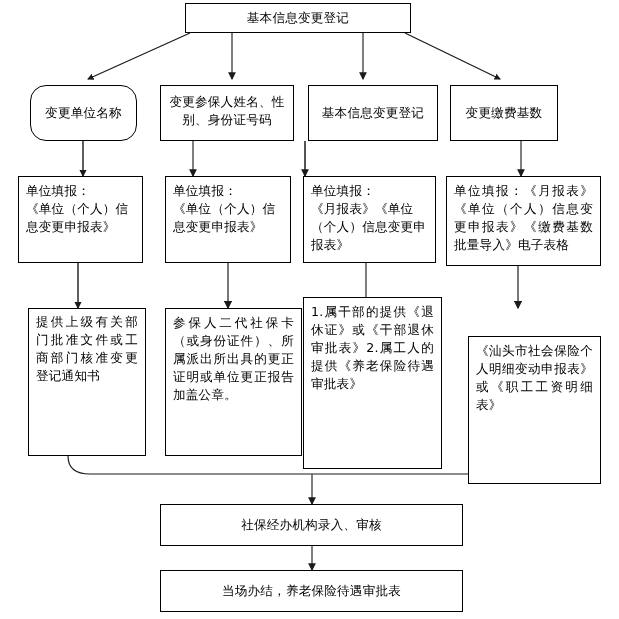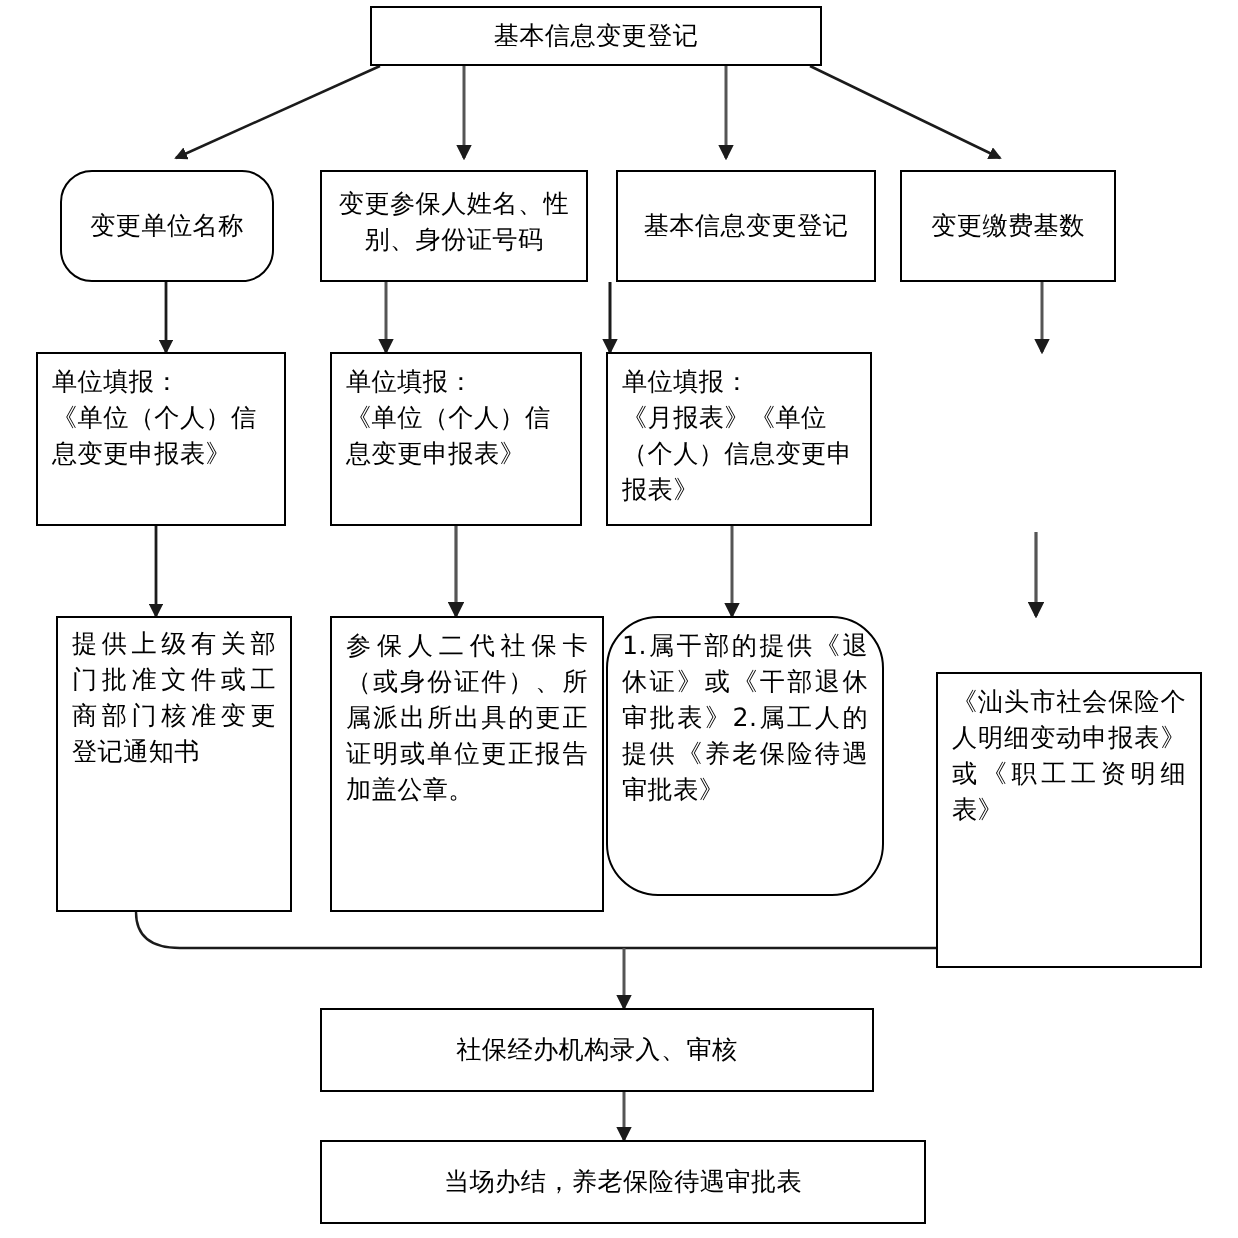--- a/index.html
+++ b/index.html
@@ -144,34 +144,37 @@
 《单位（个人）信息变更申报表》</span>
   </div>
   <div class="node" style="left:165px; top:176px; width:126px; height:87px;">
     <span class="txt">单位填报：
 《单位（个人）信息变更申报表》</span>
   </div>
   <div class="node" style="left:303px; top:176px; width:133px; height:87px;">
     <span class="txt">单位填报：
 《月报表》《单位（个人）信息变更申报表》</span>
   </div>
+  <div class="node just" style="left:446px; top:176px; width:155px; height:90px;">
+    <span class="txt">单位填报：《月报表》《单位（个人）信息变更申报表》《缴费基数批量导入》电子表格</span>
+  </div>
 
   <div class="node just" style="left:28px; top:308px; width:118px; height:148px;font-family:Liberation Mono, monospace;">
     <span class="txt">提供上级有关部门批准文件或工商部门核准变更登记通知书</span>
   </div>
   <div class="node just" style="left:165px; top:308px; width:137px; height:148px;">
     <span class="txt">参保人二代社保卡（或身份证件）、所属派出所出具的更正证明或单位更正报告加盖公章。</span>
   </div>
-  <div class="node just" style="left:303px; top:308px; width:139px; height:140px;border-radius:26px;">
+  <div class="node just" style="left:303px; top:297px; width:139px; height:172px;">
     <span class="txt">1.属干部的提供《退休证》或《干部退休审批表》2.属工人的提供《养老保险待遇审批表》</span>
   </div>
   <div class="node just" style="left:468px; top:308px; width:133px; height:148px;margin-top:28px;">
     <span class="txt">《汕头市社会保险个人明细变动申报表》或《职工工资明细表》</span>
   </div>
 
-  <div class="node center" style="left:160px; top:504px; width:277px; height:42px;">
+  <div class="node center" style="left:160px; top:504px; width:303px; height:42px;">
     <span class="txt">社保经办机构录入、审核</span>
   </div>
   <div class="node center" style="left:160px; top:570px; width:303px; height:42px;">
     <span class="txt">当场办结，养老保险待遇审批表</span>
   </div>
 
 </div>
 
 </body></html>

